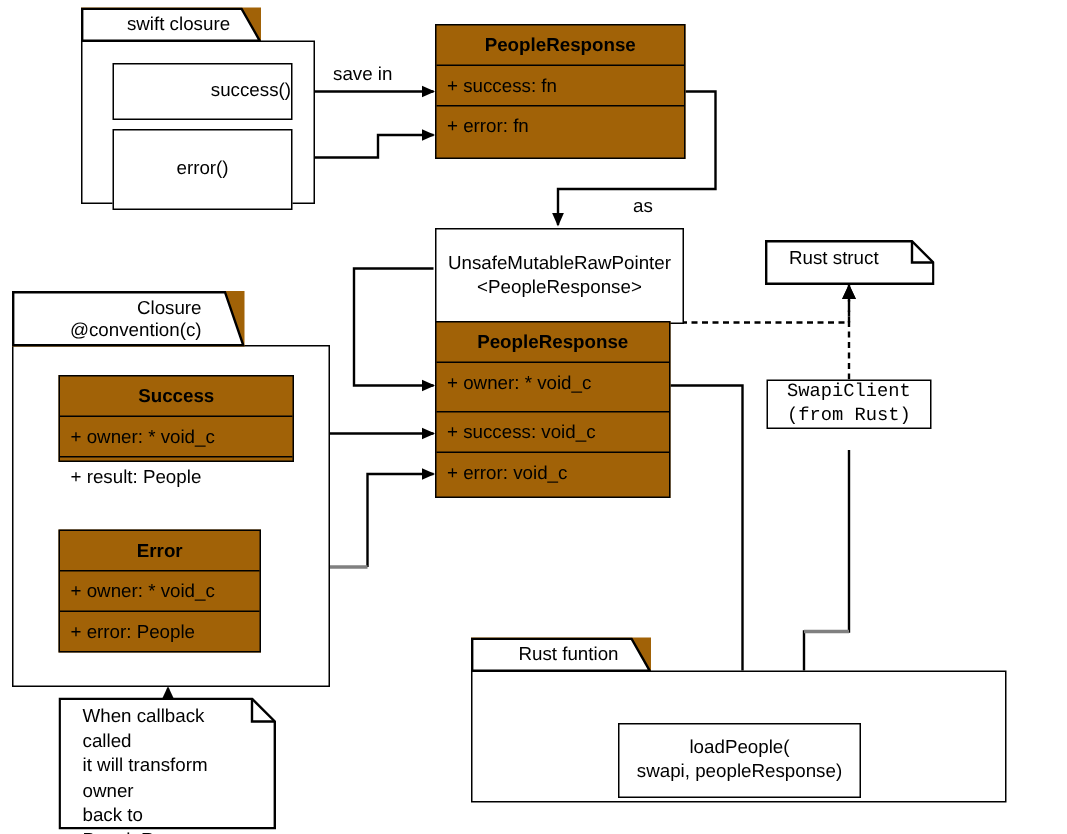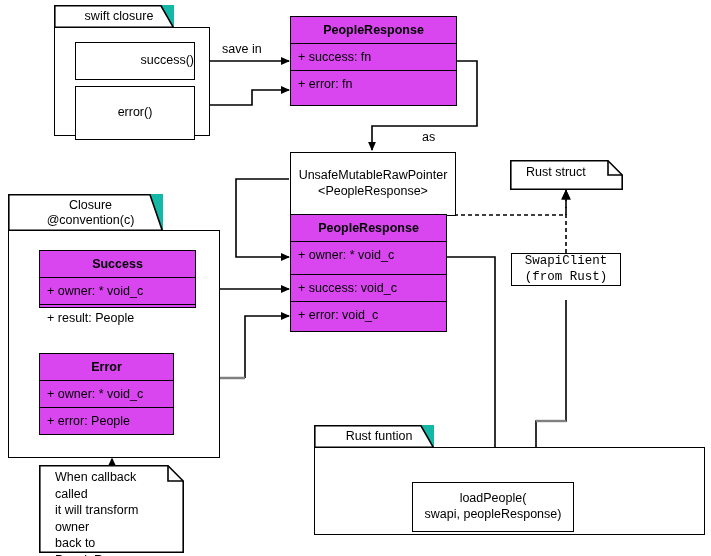--- a/index.html
+++ b/index.html
@@ -7,21 +7,21 @@
     width:711px;height:556px;position:relative;overflow:hidden;
     font-family:"Liberation Sans","DejaVu Sans",sans-serif;
     color:#000000;
   }
   #canvas{position:absolute;left:0;top:0;width:711px;height:556px;}
   svg.wires{position:absolute;left:0;top:0;width:711px;height:556px;pointer-events:none;}
 
   .node{position:absolute;box-sizing:border-box;}
 
   
-  .uml{border:1.6px solid #000;background:#d946ef;}
+  .uml{border:1.6px solid #000;background:#a16207;}
   .uml .cls-title{
     text-align:center;font-weight:bold;font-size:12.5px;
     padding:6px 4px;border-bottom:1.6px solid #000;white-space:nowrap;
   }
   .uml .cls-row{
     font-size:12.5px;padding:6px 7px;border-bottom:1.6px solid #000;
     white-space:nowrap;
   }
   .uml .cls-row.last{border-bottom:none;}
 
@@ -32,23 +32,23 @@
     text-align:center;font-size:12.5px;line-height:1.25;
   }
 
   
   .pkg{background:transparent;}
   .pkg .pkg-body{
     position:absolute;left:0;right:0;bottom:0;
     border:1.6px solid #000;background:#fff;
   }
   .pkg .pkg-tab{
-    position:absolute;left:0;top:0;background:#14b8a6;
+    position:absolute;left:0;top:0;background:#a16207;
     display:flex;align-items:center;justify-content:center;
-    font-size:12.5px;line-height:1.2;text-align:center;
+    font-size:12.5px;line-height:1.2;text-align:right;
     box-sizing:border-box;
     padding-left:16px;
   }
   .pkg .pkg-tab svg{position:absolute;left:0;top:0;}
   .pkg .pkg-tab span{position:relative;z-index:2;padding:0 10px 0 4px;}
 
   
   .note{position:absolute;}
   .note svg{position:absolute;left:0;top:0;}
   .note .note-text{
@@ -171,21 +171,21 @@
       <path d="M98,0.8 L98,15 L112.2,15" fill="none" stroke="#000" stroke-width="1.6"></path>
     </svg>
     <div class="note-text">Rust struct</div>
   </div>
 
   <div class="node plainbox" style="left:511px;top:253px;width:110px;height:33px;font-family:Liberation Mono, monospace;">
     <span style="white-space:pre-line;">SwapiClient
 (from Rust)</span>
   </div>
 
-  <div class="node pkg" style="left:314px;top:425px;width:391px;height:110px;">
+  <div class="node pkg" style="left:314px;top:425px;width:357px;height:110px;">
     <div class="pkg-body" style="top:22px;"></div>
     <div class="pkg-tab" style="width:120px;height:23px;">
       <svg width="120" height="23" viewBox="0 0 120 23" xmlns="http://www.w3.org/2000/svg">
         <path d="M0.8,22.2 L0.8,0.8 L107,0.8 L119.2,22.2 Z" fill="#fff" stroke="#000" stroke-width="1.6"></path>
       </svg>
       <span>Rust funtion</span>
     </div>
 
     <div class="node plainbox" style="left:98px;top:57px;width:162px;height:50px;">
       <span style="white-space:pre-line;">loadPeople(

